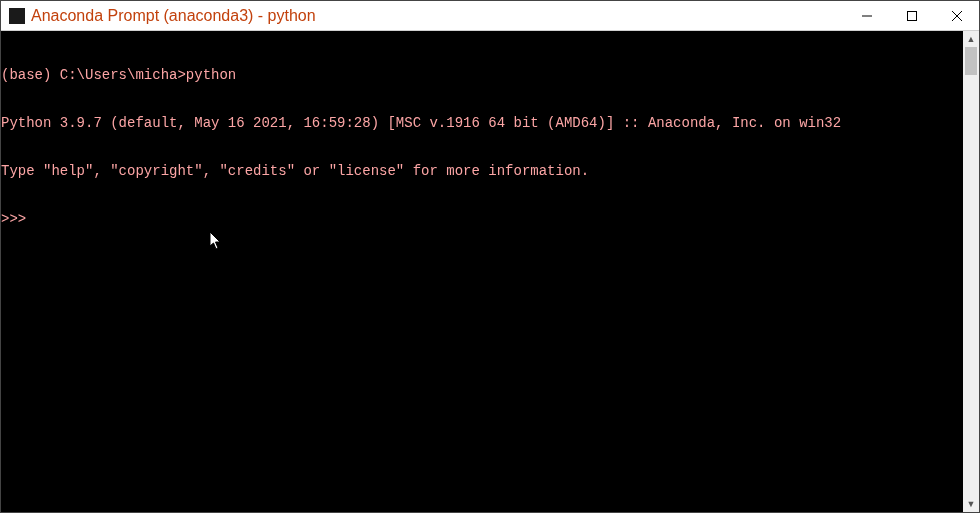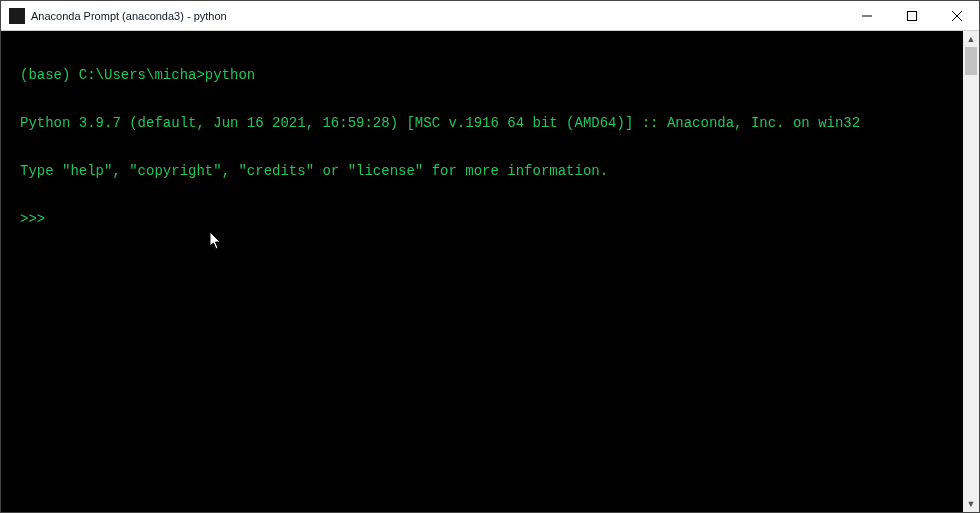--- a/index.html
+++ b/index.html
@@ -29,22 +29,22 @@
   .titlebar-icon {
     width: 16px;
     height: 16px;
     margin-left: 8px;
     margin-right: 6px;
     background: #1a1a1a;
     display: inline-block;
   }
   .titlebar-text {
     flex: 0 1 auto;
-    font-size: 11px;
-    color: #0f172a;
+    font-size: 16px;
+    color: #c2410c;
     white-space: nowrap;
   }
   .titlebar-spacer { flex: 1; }
   .titlebar-controls {
     display: flex;
     height: 100%;
   }
   .tb-btn {
     width: 45px;
     height: 100%;
@@ -59,25 +59,25 @@
   }
   .tb-btn svg { stroke: #000; stroke-width: 1; fill: none; }
   .terminal-wrap {
     flex: 1;
     display: flex;
     background: #000000;
   }
   .terminal {
     flex: 1;
     background: #000000;
-    color: #22c55e;
+    color: #fca5a5;
     font-family: Consolas, "Courier New", monospace;
     font-size: 14px;
     line-height: 16px;
-    padding: 4px 4px 4px 19px;
+    padding: 4px 4px 4px 0;
     white-space: pre;
     overflow: hidden;
     position: relative;
   }
   .scrollbar {
     width: 16px;
     background: #f0f0f0;
     position: relative;
   }
   .scroll-arrow {
@@ -142,21 +142,21 @@
             <line x1="0" y1="0" x2="10" y2="10"></line>
             <line x1="10" y1="0" x2="0" y2="10"></line>
           </svg>
       </button>
     </div>
   </div>
 
   <div class="terminal-wrap">
     <div class="terminal">
       <div class="line">(base) C:\Users\micha&gt;python</div>
-      <div class="line">Python 3.9.7 (default, Jun 16 2021, 16:59:28) [MSC v.1916 64 bit (AMD64)] :: Anaconda, Inc. on win32</div>
+      <div class="line">Python 3.9.7 (default, May 16 2021, 16:59:28) [MSC v.1916 64 bit (AMD64)] :: Anaconda, Inc. on win32</div>
       <div class="line">Type "help", "copyright", "credits" or "license" for more information.</div>
       <div class="line">&gt;&gt;&gt; </div>
 
       <div class="cursor-pointer">
         <svg width="14" height="20" viewBox="0 0 14 20">
           <path d="M1 1 L1 15 L4.5 12 L7 18 L9 17 L6.5 11 L11 11 Z" fill="#ffffff" stroke="#000000" stroke-width="1"></path>
         </svg>
       </div>
     </div>
 

